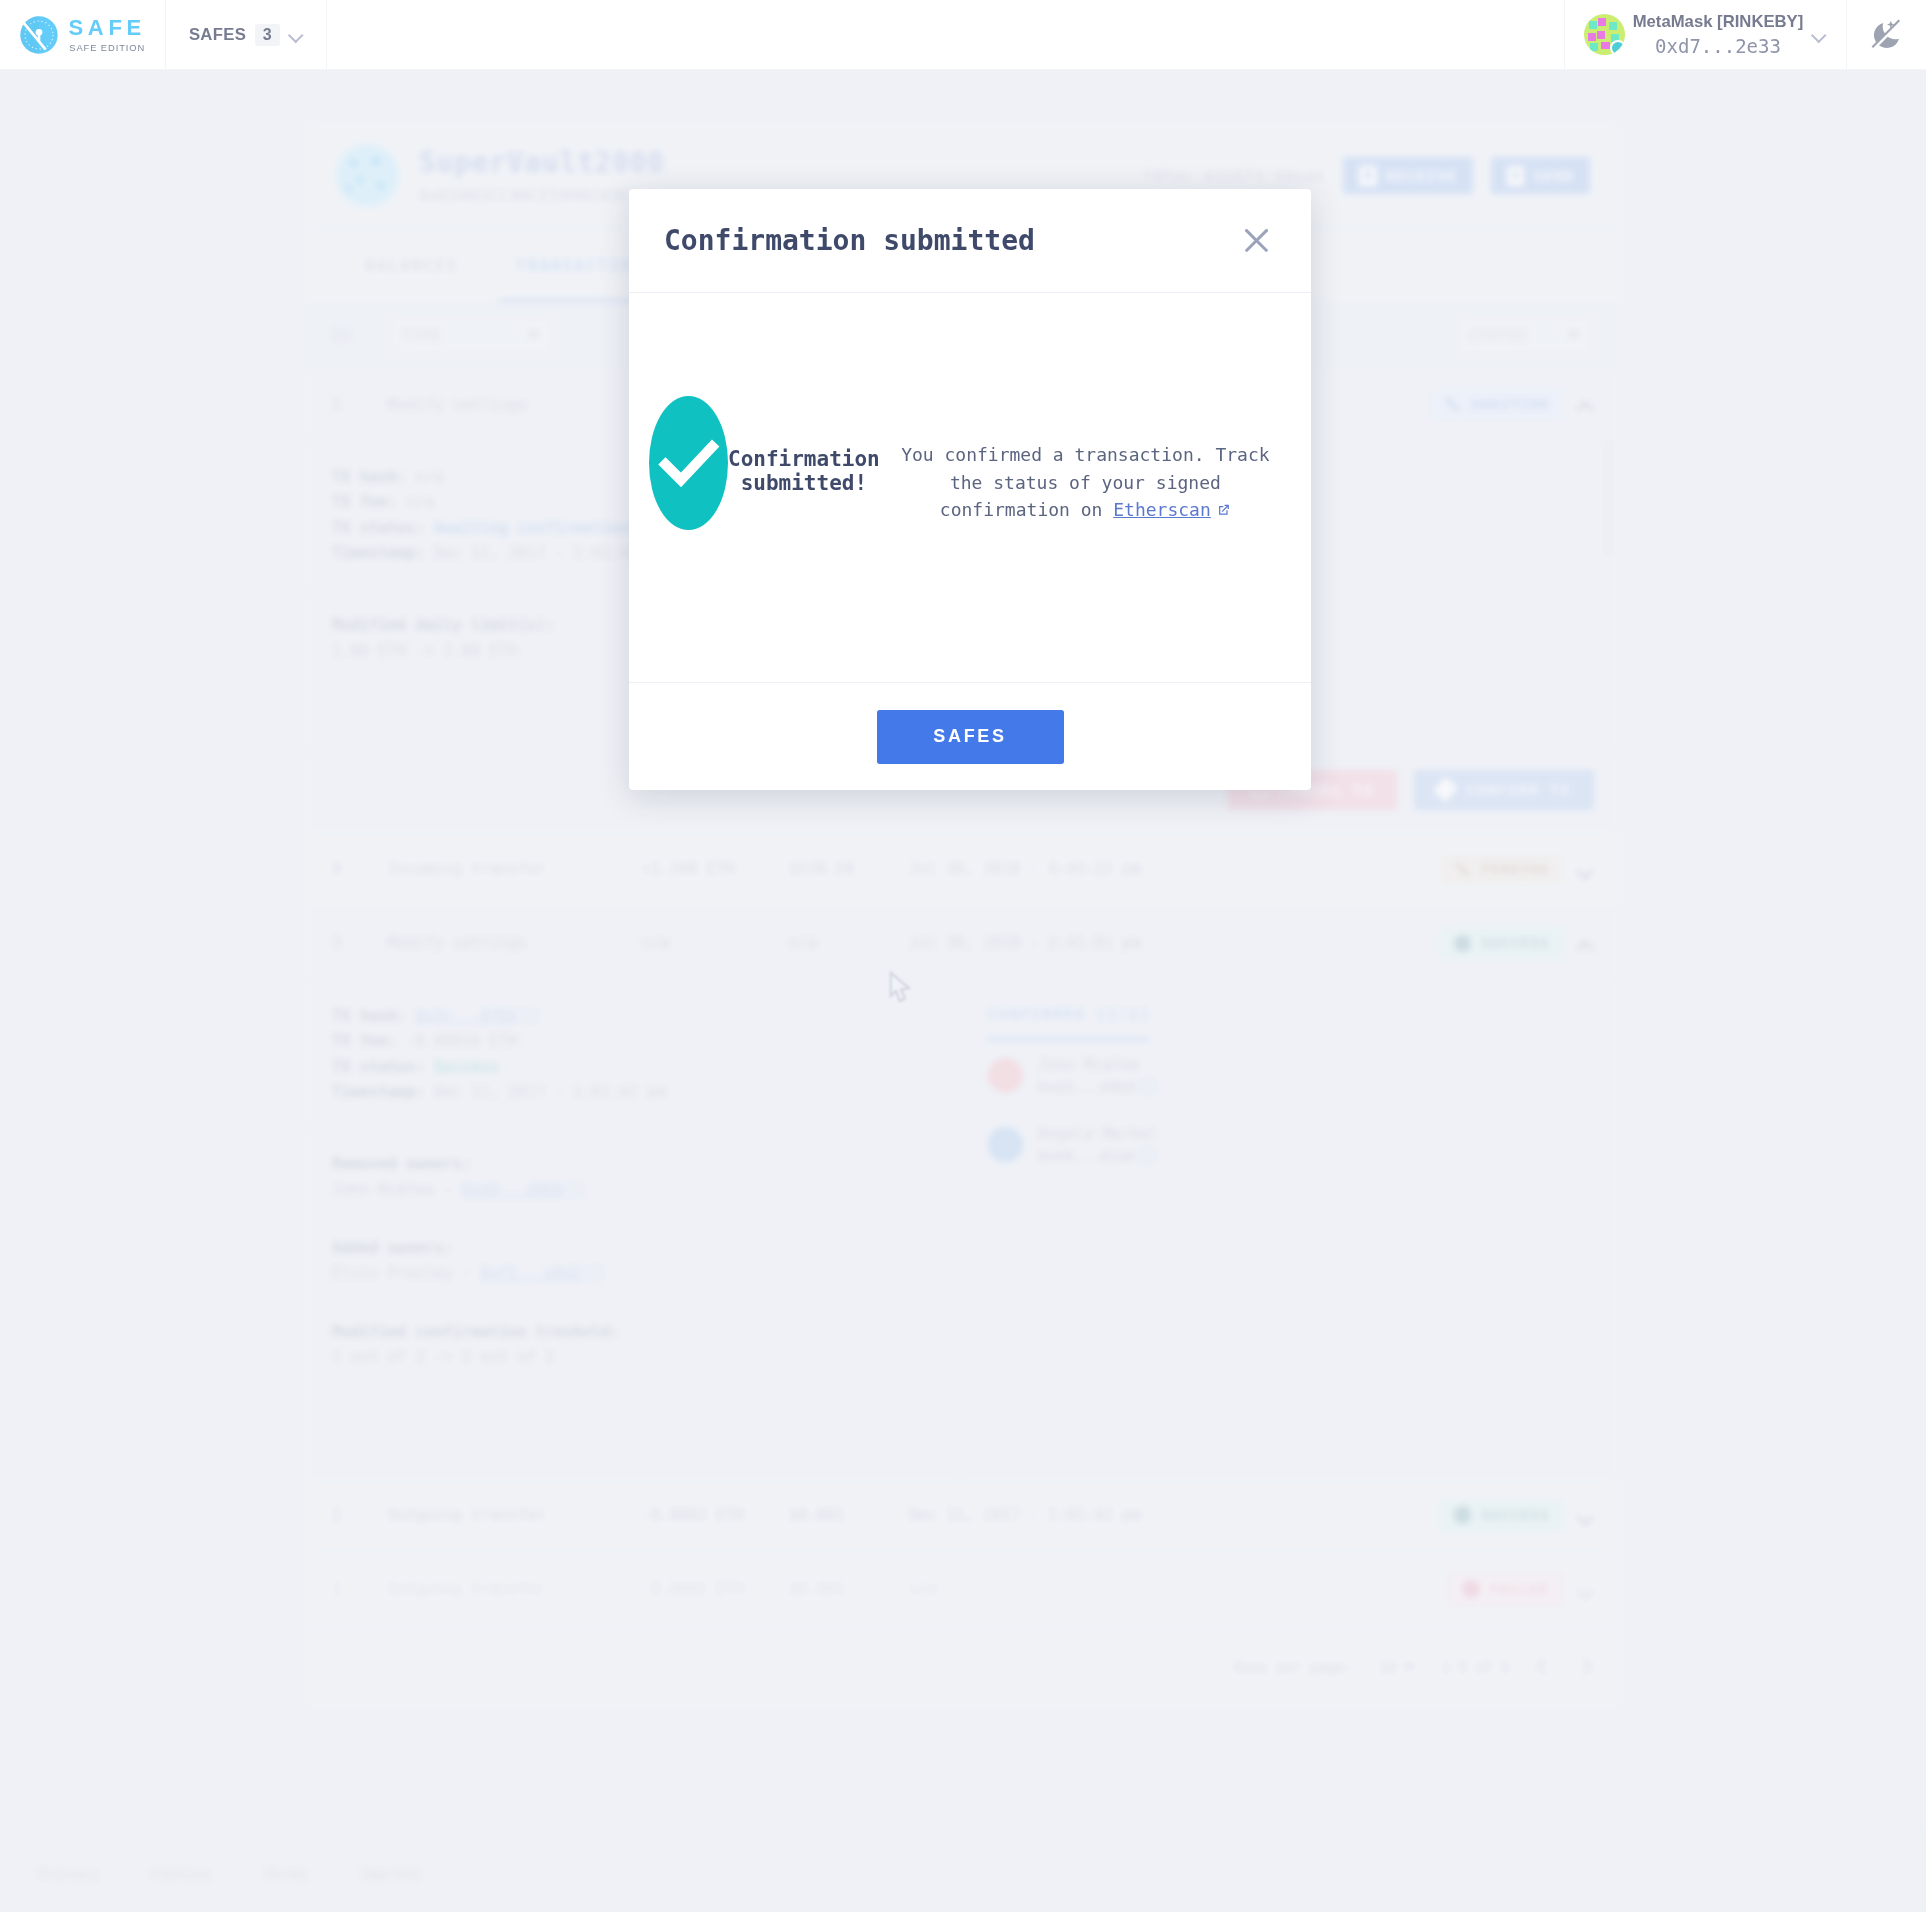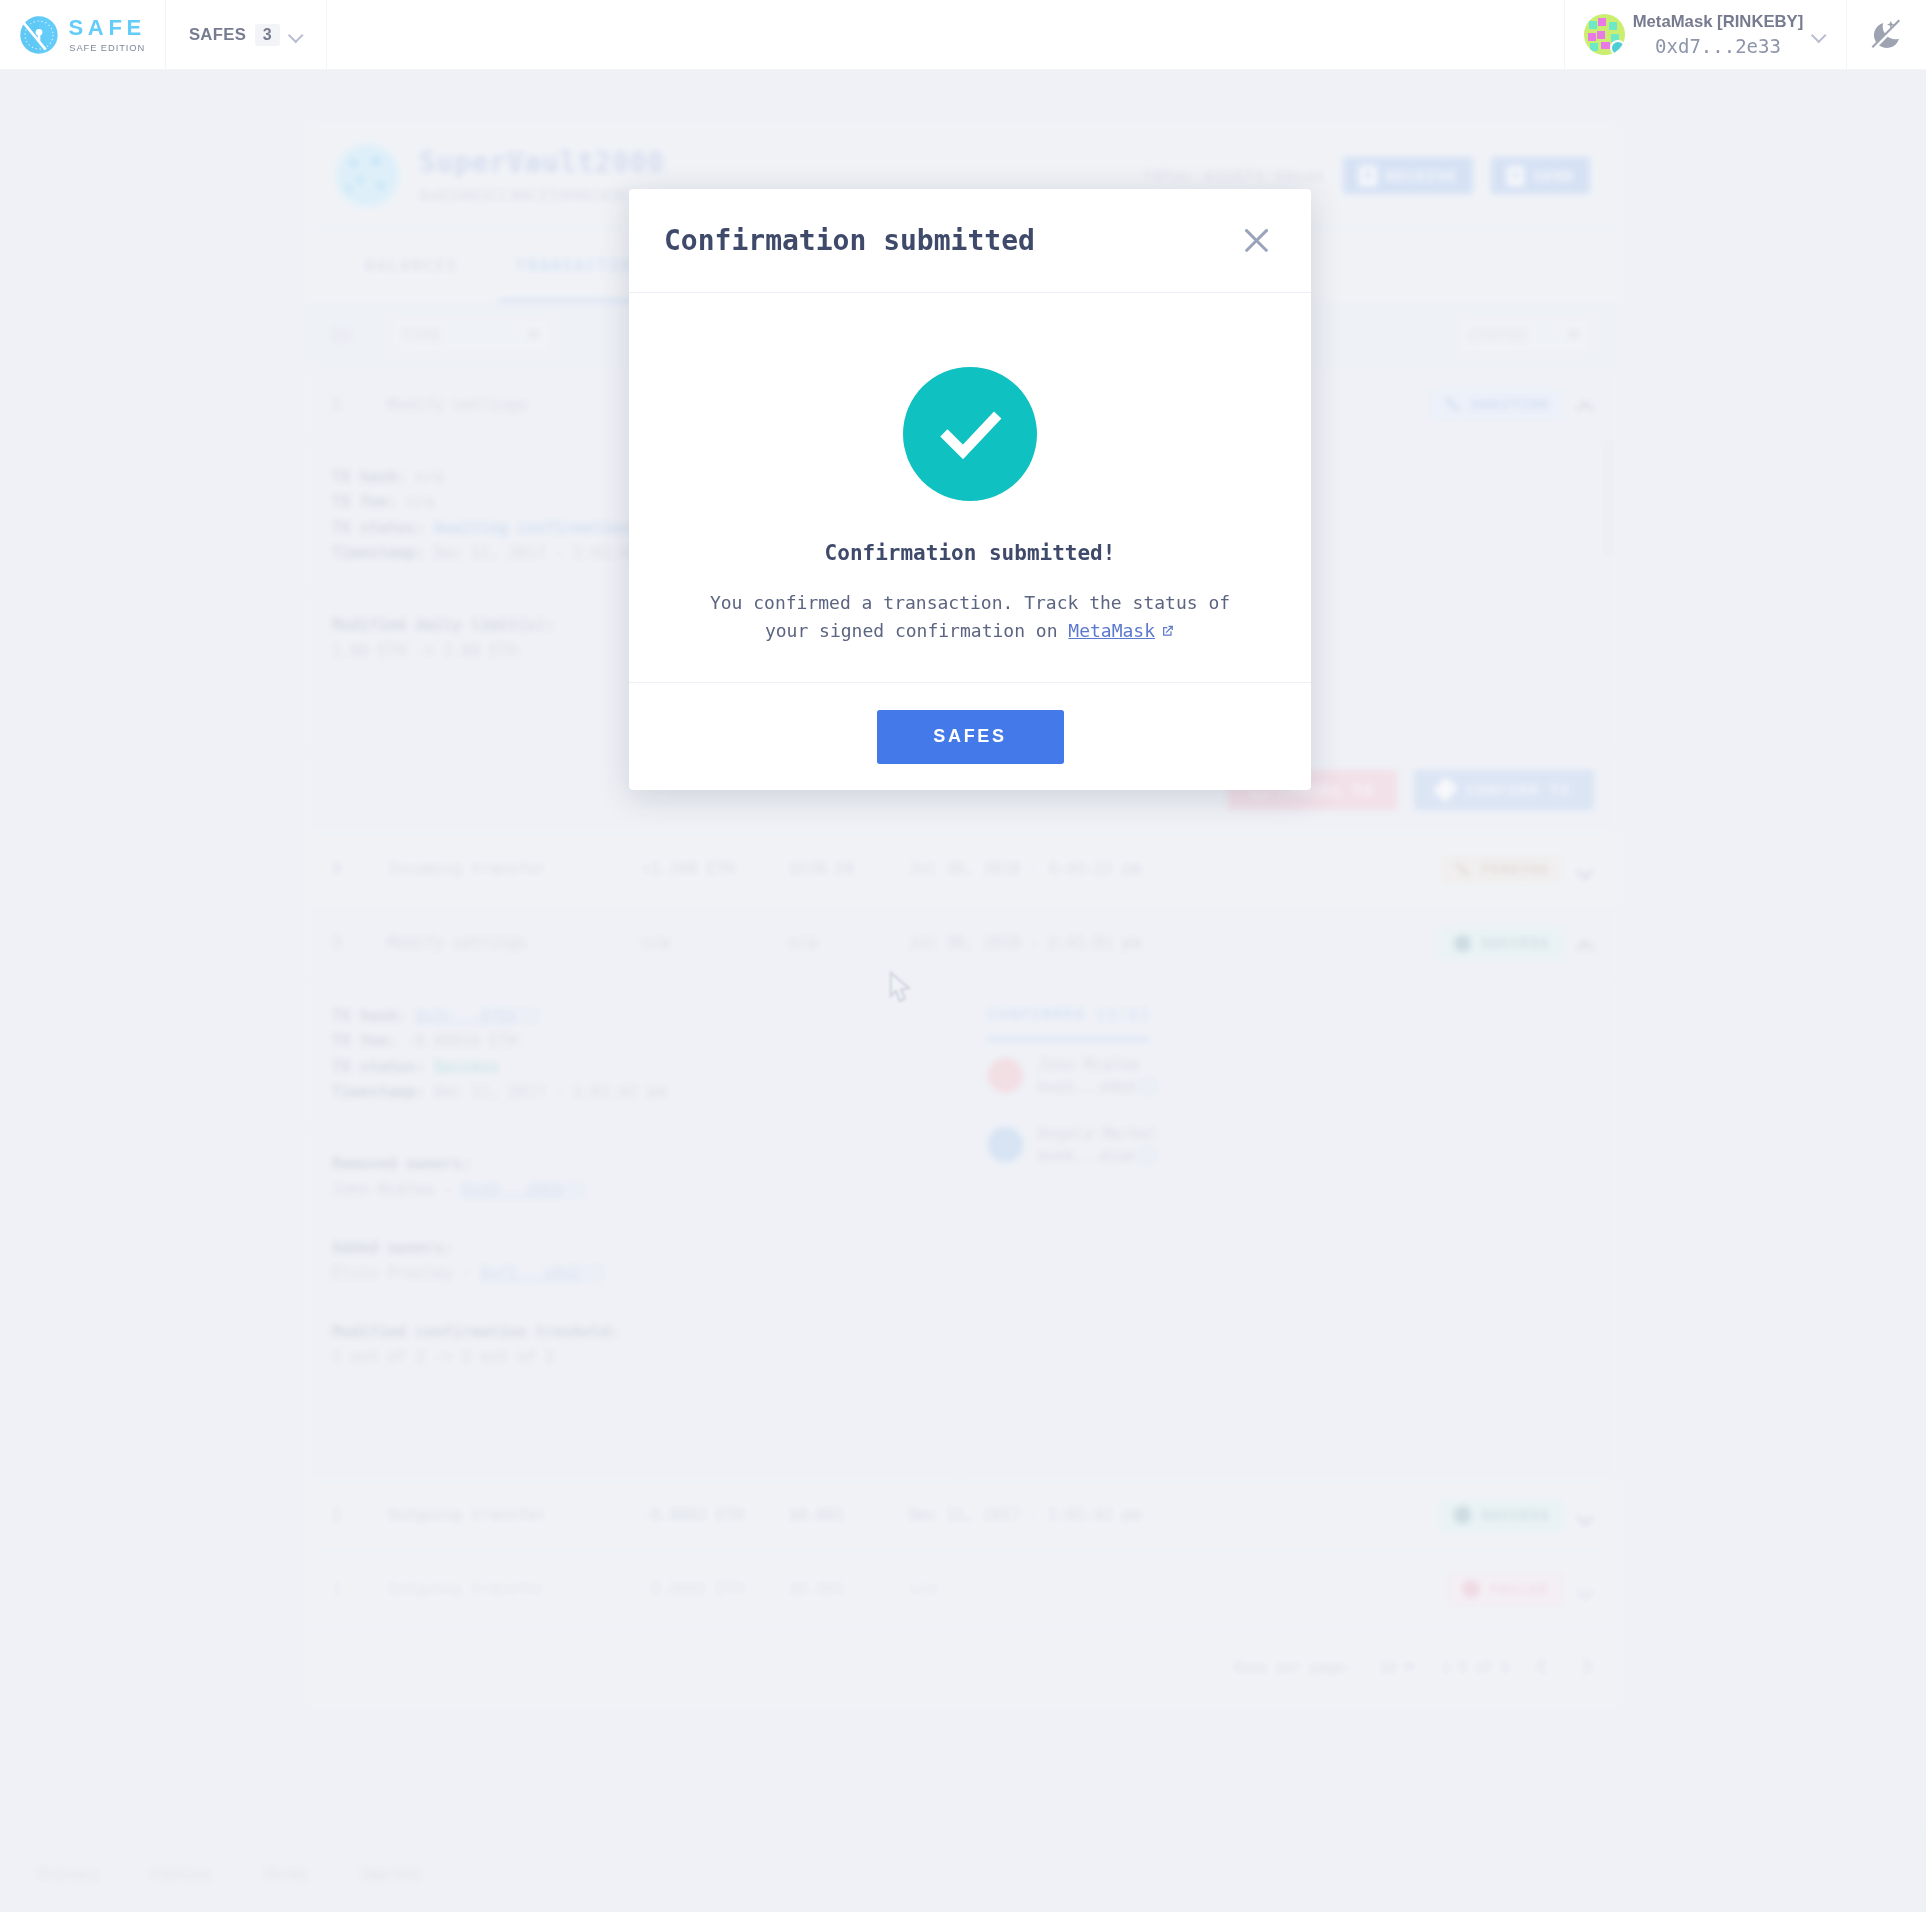--- a/index.html
+++ b/index.html
@@ -347,23 +347,23 @@
   }
   .m-close::before, .m-close::after {
     content: ""; position: absolute; left: 2px; top: 16px;
     width: 31px; height: 2.7px; background: #9aa3bb; border-radius: 1.3px;
   }
   .m-close::before { transform: rotate(45deg); }
   .m-close::after  { transform: rotate(-45deg); }
 
   .m-body {
     flex: 1;
-    display: flex; flex-direction: column;
+    display: flex; 
     align-items: center; justify-content: flex-end;
-    padding: 27px 44px 37px;
+    padding: 27px 20px 37px;
     border-bottom: 0.7px solid #eceff5;
   }
   .check-circle {
     width: 134px; height: 134px; border-radius: 50%;
     background: #0fc1c0;
     display: flex; align-items: center; justify-content: center;
     margin-bottom: 40px;
   }
   .m-h2 {
     font-family: "DejaVu Sans Mono", monospace;
@@ -684,21 +684,21 @@
     </div>
 
     <div class="m-body">
       <div class="check-circle">
         <svg width="79" height="79" viewBox="0 0 24 24">
           <path d="M5 12.6 L9.7 17.3 L19.2 7.2" fill="none" stroke="#ffffff" stroke-width="3.1" stroke-linecap="square" stroke-linejoin="miter"></path>
         </svg>
       </div>
       <div class="m-h2">Confirmation submitted!</div>
       <div class="m-p">
-        <span>You confirmed a transaction. Track the status of your signed confirmation on </span><a class="m-link" href="#">MetaMask</a><span class="ext-ico">
+        <span>You confirmed a transaction. Track the status of your signed confirmation on </span><a class="m-link" href="#">Etherscan</a><span class="ext-ico">
           <svg width="14.7" height="14.7" viewBox="0 0 24 24">
             <path d="M5 5h7v2H7v10h10v-5h2v7H5z" fill="#5b78cf"></path>
             <path d="M14 3h7v7h-2V6.4l-8.3 8.3-1.4-1.4L17.6 5H14z" fill="#5b78cf"></path>
           </svg>
         </span>
       </div>
     </div>
 
     <div class="m-foot">
       <button class="done-btn">SAFES</button>

